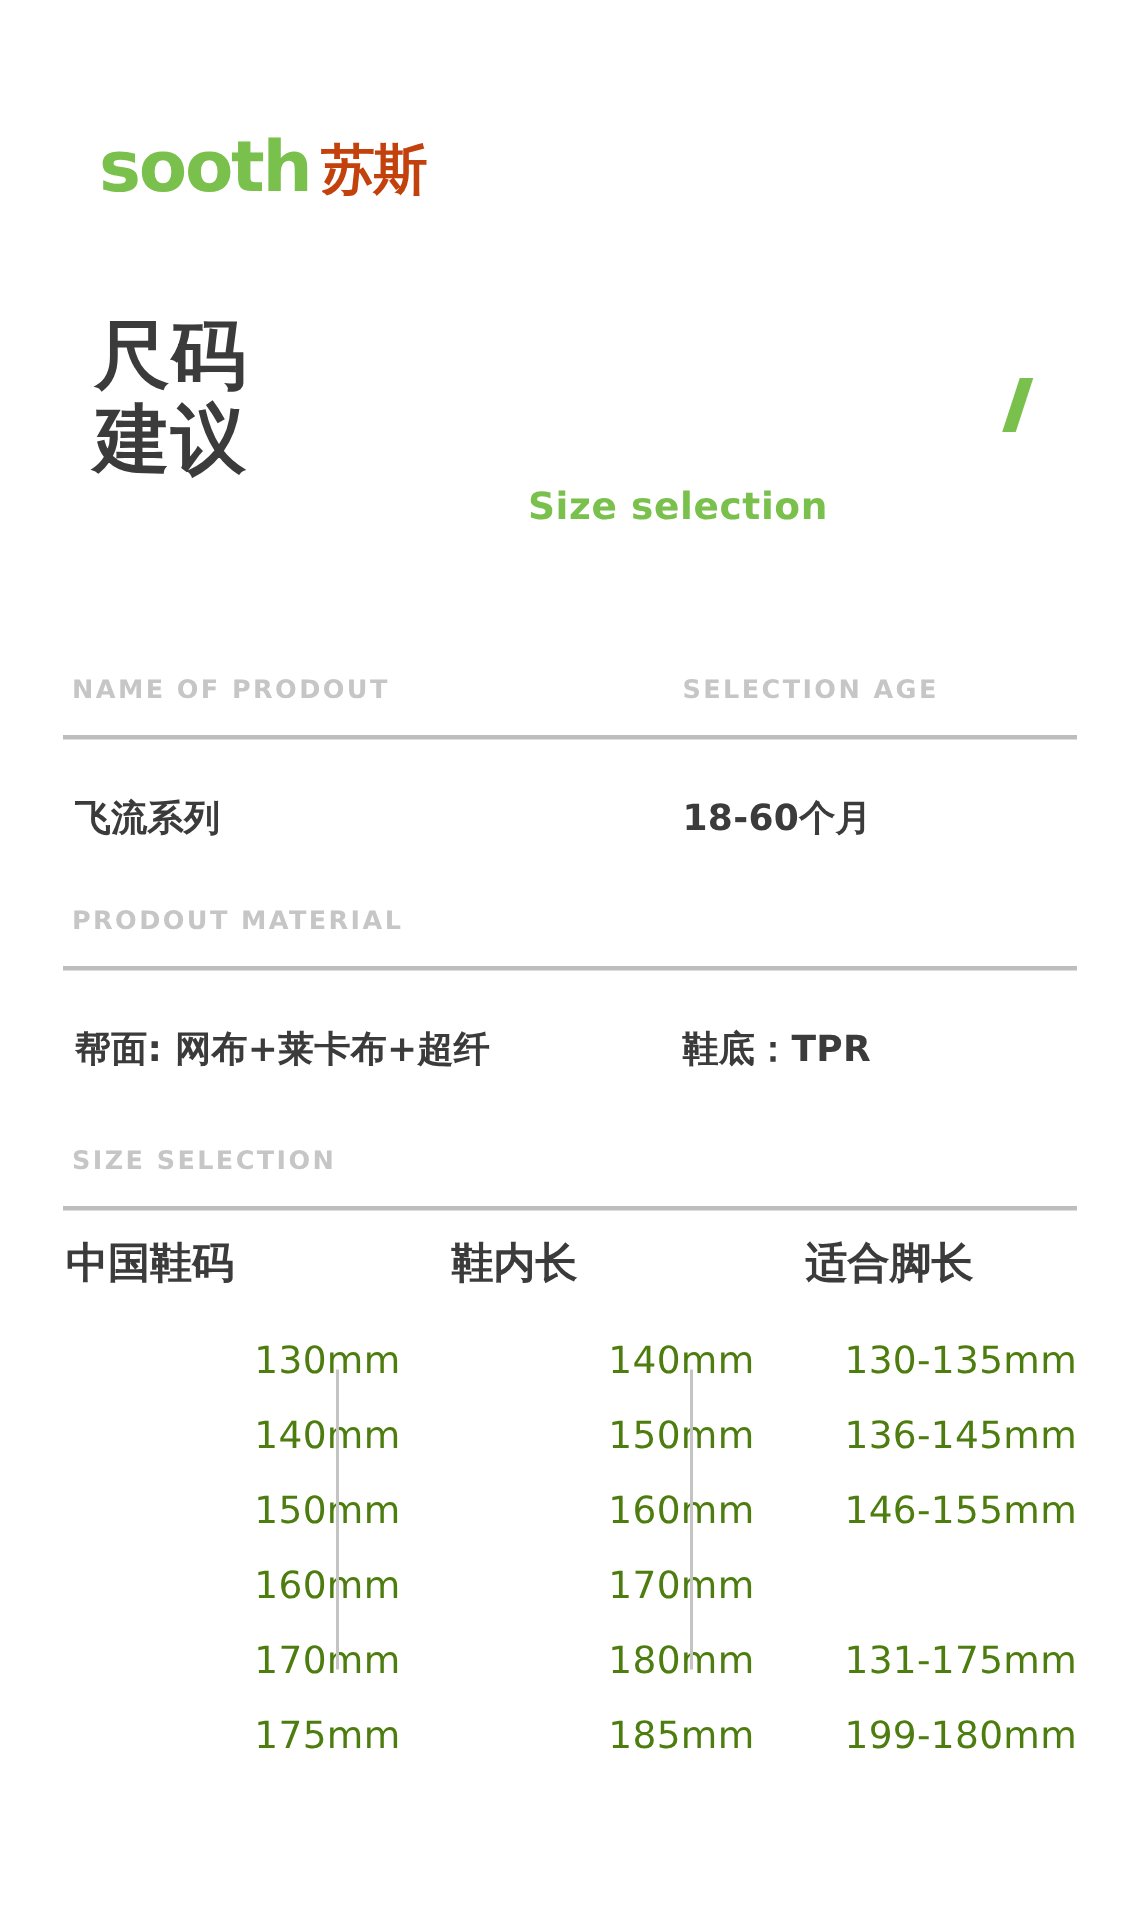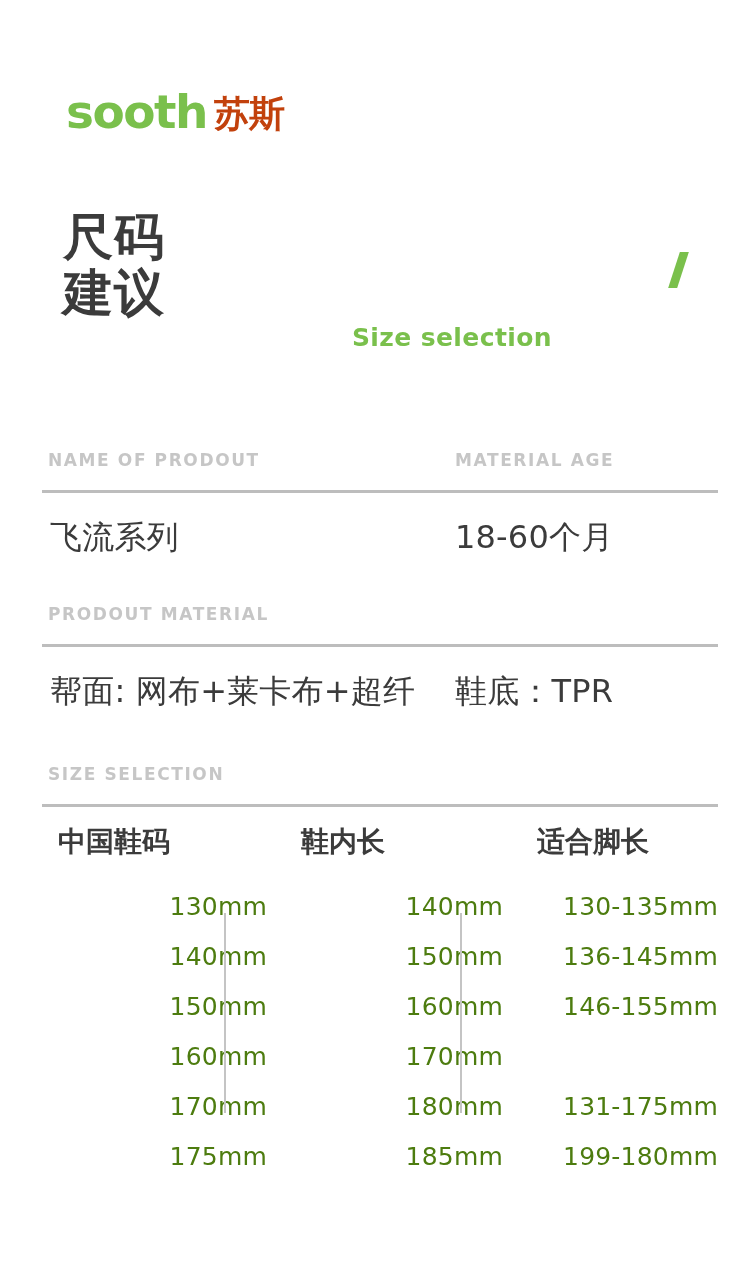--- a/index.html
+++ b/index.html
@@ -127,25 +127,25 @@
     height: 3px;
     background: #bdbdbd;
   }
 
   .sec-body {
     position: relative;
     height: 64px;
   }
   .sec-value {
     position: absolute;
-    top: 23px;
+    top: 36px;
     color: #3b3b3b;
     font-family: "DejaVu Sans", "Liberation Sans", sans-serif;
-    font-size: 32px;
-    font-weight: 400;
+    font-size: 24px;
+    font-weight: 700;
     white-space: nowrap;
     letter-spacing: 0.2px;
   }
   .val-a { left: 8px; }
   .val-b { left: 413px; }
 
   
   .sec-material .val-a { left: 8px; }
   .sec-material .val-b { left: 413px; }
 
@@ -160,21 +160,21 @@
   }
   .size-head-cell {
     position: absolute;
     top: 16px;
     color: #3b3b3b;
     font-family: "DejaVu Sans", "Liberation Sans", sans-serif;
     font-size: 28px;
     font-weight: 700;
     white-space: nowrap;
   }
-  .sh-0 { left: 16px; }
+  .sh-0 { left: 2px; }
   .sh-1 { left: 259px; }
   .sh-2 { left: 495px; }
 
   .size-rows {
     position: relative;
     padding-top: 6px;
   }
   .size-row {
     display: flex;
     height: 50px;
@@ -220,21 +220,21 @@
 
   <div class="subtitle-slash">
       <i></i>
     </div>
 
   <div class="subtitle-en">Size selection</div>
 
   <div class="section sec-info">
     <div class="sec-head">
       <div class="sec-head-label col-a">NAME OF PRODOUT</div>
-      <div class="sec-head-label col-b">MATERIAL AGE</div>
+      <div class="sec-head-label col-b">SELECTION AGE</div>
     </div>
     <div class="rule"></div>
     <div class="sec-body">
       <div class="sec-value val-a">飞流系列</div>
       <div class="sec-value val-b">18-60个月</div>
     </div>
   </div>
 
   <div class="section sec-material">
     <div class="sec-head">

